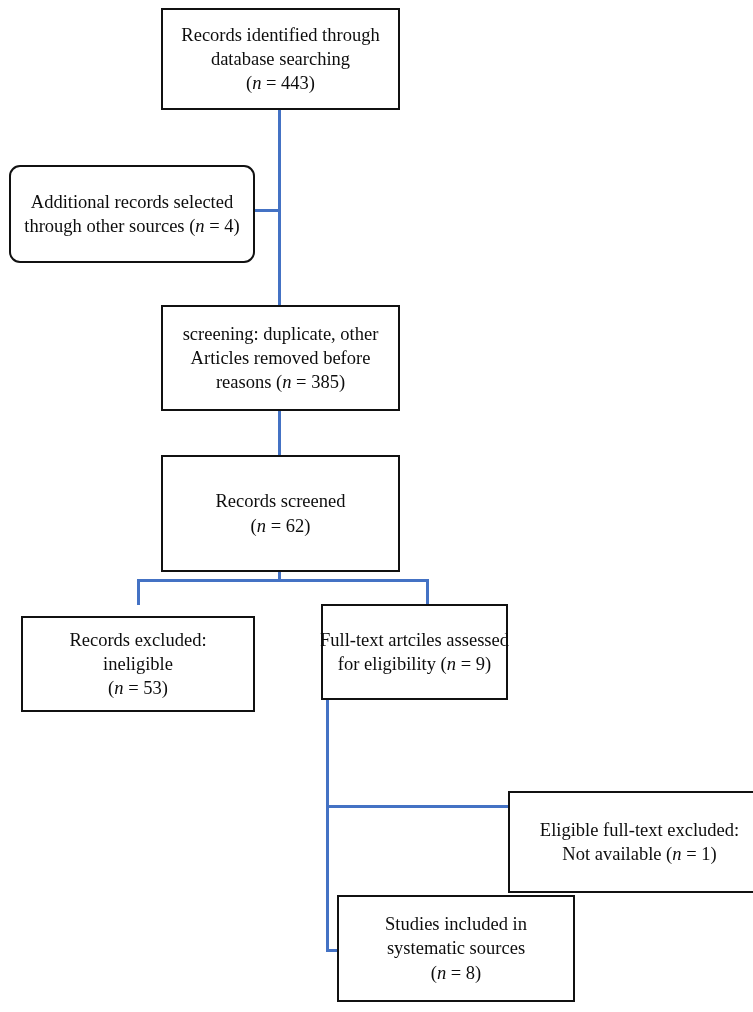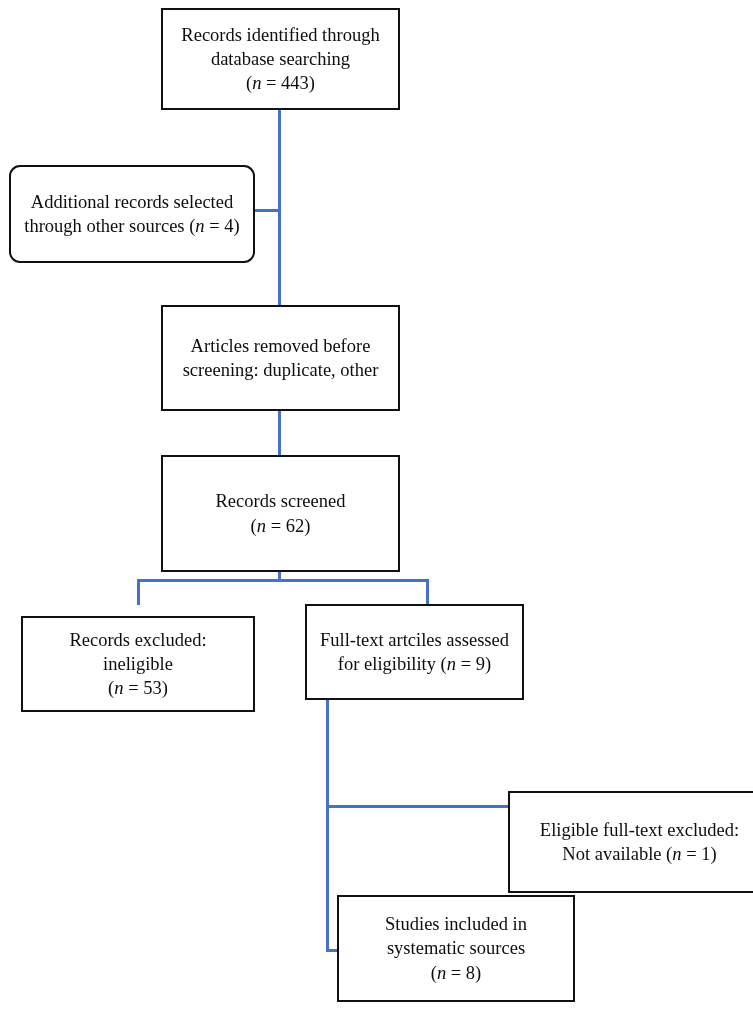--- a/index.html
+++ b/index.html
@@ -76,36 +76,37 @@
     <span class="ln">database searching</span>
     <span class="ln"><span>(</span><span class="n-italic">n</span><span> = 443)</span></span>
   </div>
 
   <div class="node" style="left:9px; top:165px; width:246px; height:98px;border-radius:11px;">
     <span class="ln">Additional records selected</span>
     <span class="ln"><span>through other sources (</span><span class="n-italic">n</span><span> = 4)</span></span>
   </div>
 
   <div class="node" style="left:161px; top:305px; width:239px; height:106px;">
+    <span class="ln">screening: duplicate, other</span>
     <span class="ln">Articles removed before</span>
-    <span class="ln">screening: duplicate, other</span>
+    <span class="ln"><span>reasons (</span><span class="n-italic">n</span><span> = 385)</span></span>
   </div>
 
   <div class="node" style="left:161px; top:455px; width:239px; height:117px;">
     <span class="ln">Records screened</span>
     <span class="ln"><span>(</span><span class="n-italic">n</span><span> = 62)</span></span>
   </div>
 
   <div class="node" style="left:21px; top:616px; width:234px; height:96px;">
     <span class="ln">Records excluded:</span>
     <span class="ln">ineligible</span>
     <span class="ln"><span>(</span><span class="n-italic">n</span><span> = 53)</span></span>
   </div>
 
-  <div class="node" style="left:305px; top:604px; width:219px; height:96px;font-family:Liberation Serif, serif;">
+  <div class="node" style="left:321px; top:604px; width:187px; height:96px;font-family:Liberation Serif, serif;">
     <span class="ln">Full-text artciles assessed</span>
     <span class="ln"><span>for eligibility (</span><span class="n-italic">n</span><span> = 9)</span></span>
   </div>
 
   <div class="node" style="left:508px; top:755px; width:263px; height:102px;margin-top:36px;">
     <span class="ln">Eligible full-text excluded:</span>
     <span class="ln"><span>Not available (</span><span class="n-italic">n</span><span> = 1)</span></span>
   </div>
 
   <div class="node" style="left:337px; top:895px; width:238px; height:107px;">

